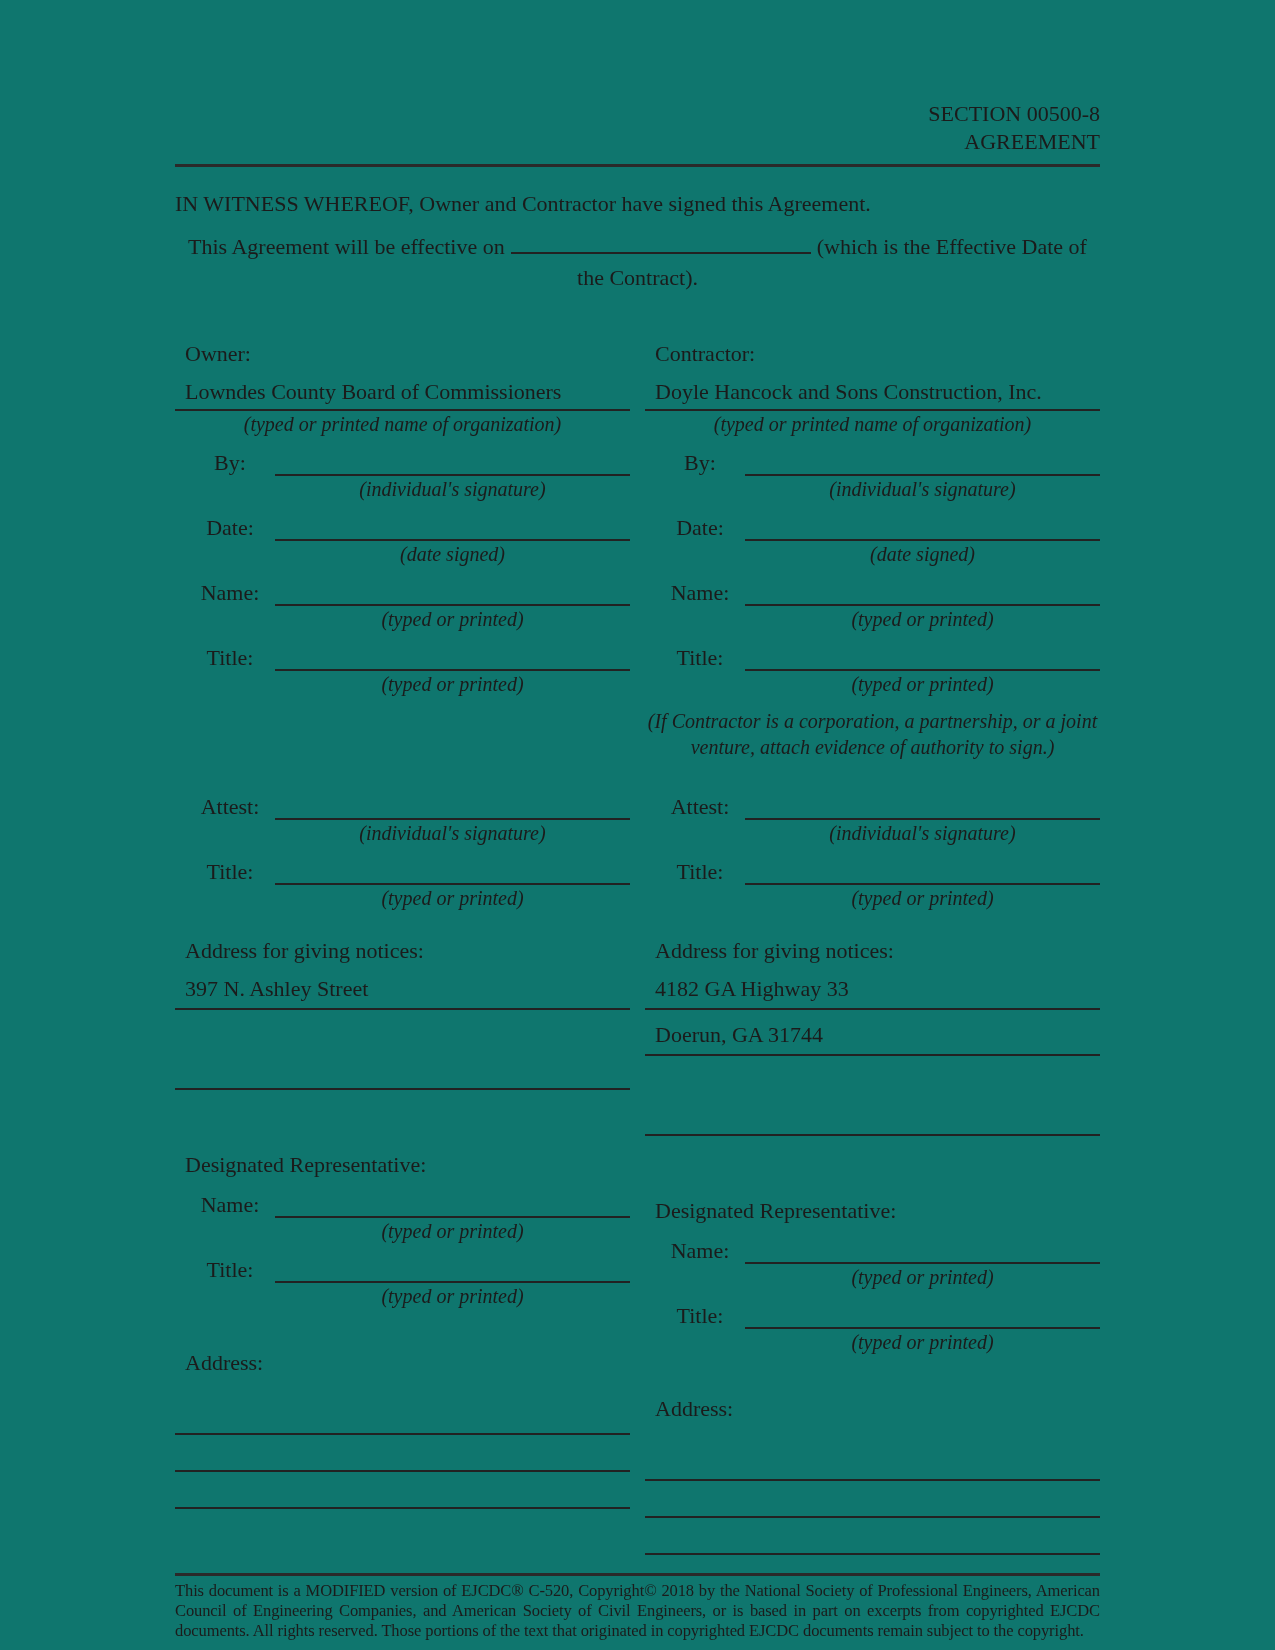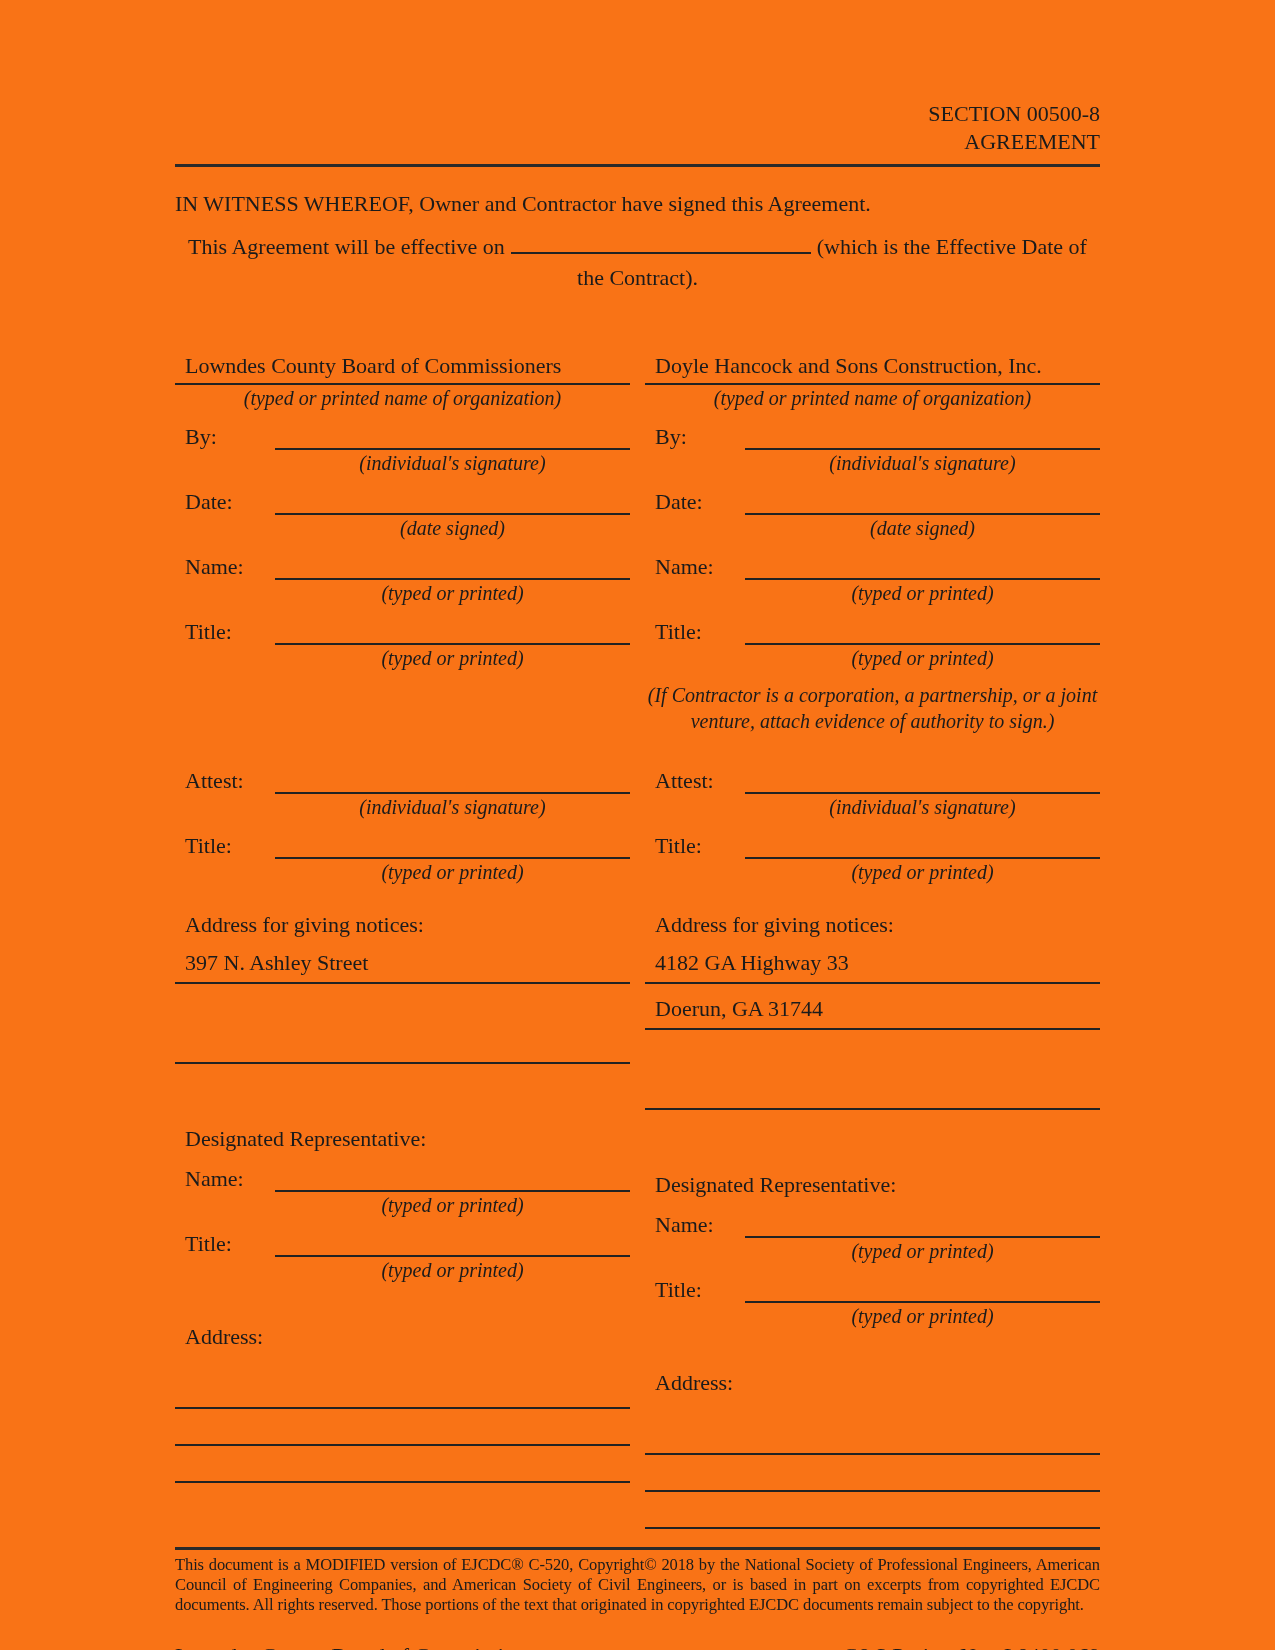--- a/index.html
+++ b/index.html
@@ -1,20 +1,20 @@
 <!DOCTYPE html>
 <html><head>
 <meta charset="utf-8">
 <style>
   html, body { margin:0; padding:0; background:#ffffff; }
   .page {
     position:relative;
     width:1275px; height:1650px;
     margin:0 auto;
-    background:#f97316;
+    background:#0f766e;
     color:#1b1b1b;
     font-family:"Liberation Serif", serif;
     overflow:hidden;
   }
   .content { width:925px; margin:0 auto; padding-top:100px; }
 
   
   .doc-header { text-align:right; font-size:22px; line-height:28px; }
   .rule { border:none; border-top:3px solid #2a2a2a; margin:8px 0 0 0; }
 
@@ -31,21 +31,21 @@
   .col { width:455px; flex:none; }
 
   .party-label { font-size:22px; padding-left:10px; }
   .org-line {
     border-bottom:2px solid #222; padding-left:10px;
     font-size:22px; height:30px; margin-top:12px; white-space:nowrap;
   }
   .caption { text-align:center; font-style:italic; font-size:20px; padding-top:2px;font-family:Liberation Serif, serif; }
 
   .field { display:flex; margin-top:14px; }
-  .field-label { width:90px; flex:none; font-size:22px; padding-left:10px; }
+  .field-label { width:90px; flex:none; font-size:22px; padding-left:10px;text-align:center; }
   .field-body { flex:1; }
   .field-line { border-bottom:2px solid #222; height:24px; }
 
   .note-slot { height:72px; margin-top:12px; font-style:italic; font-size:20px; line-height:26px;text-align:center; }
 
   .addr-heading { font-size:22px; padding-left:10px; margin-top:28px; }
   .addr-line {
     border-bottom:2px solid #222; padding-left:10px;
     font-size:22px; height:32px; margin-top:12px; white-space:nowrap;
   }
@@ -77,20 +77,21 @@
       <div>AGREEMENT</div>
     </div>
     <hr class="rule">
 
     <p class="witness">IN WITNESS WHEREOF, Owner and Contractor have signed this Agreement.</p>
     <p class="effective"><span>This Agreement will be effective on</span><span class="blank-inline"></span><span>(which is the Effective Date of the Contract).</span></p>
 
     <div class="columns">
 
       <div class="col">
+        <div class="party-label">Owner:</div>
         <div class="org-line">Lowndes County Board of Commissioners</div>
         <div class="caption">(typed or printed name of organization)</div>
 
         <div class="field">
           <div class="field-label">By:</div>
           <div class="field-body">
             <div class="field-line"></div>
             <div class="caption">(individual's signature)</div>
           </div>
         </div>
@@ -159,20 +160,21 @@
           </div>
         </div>
 
         <div class="addr-label">Address:</div>
         <div class="dr-blank first"></div>
         <div class="dr-blank"></div>
         <div class="dr-blank"></div>
       </div>
 
       <div class="col">
+        <div class="party-label">Contractor:</div>
         <div class="org-line">Doyle Hancock and Sons Construction, Inc.</div>
         <div class="caption">(typed or printed name of organization)</div>
 
         <div class="field">
           <div class="field-label">By:</div>
           <div class="field-body">
             <div class="field-line"></div>
             <div class="caption">(individual's signature)</div>
           </div>
         </div>

